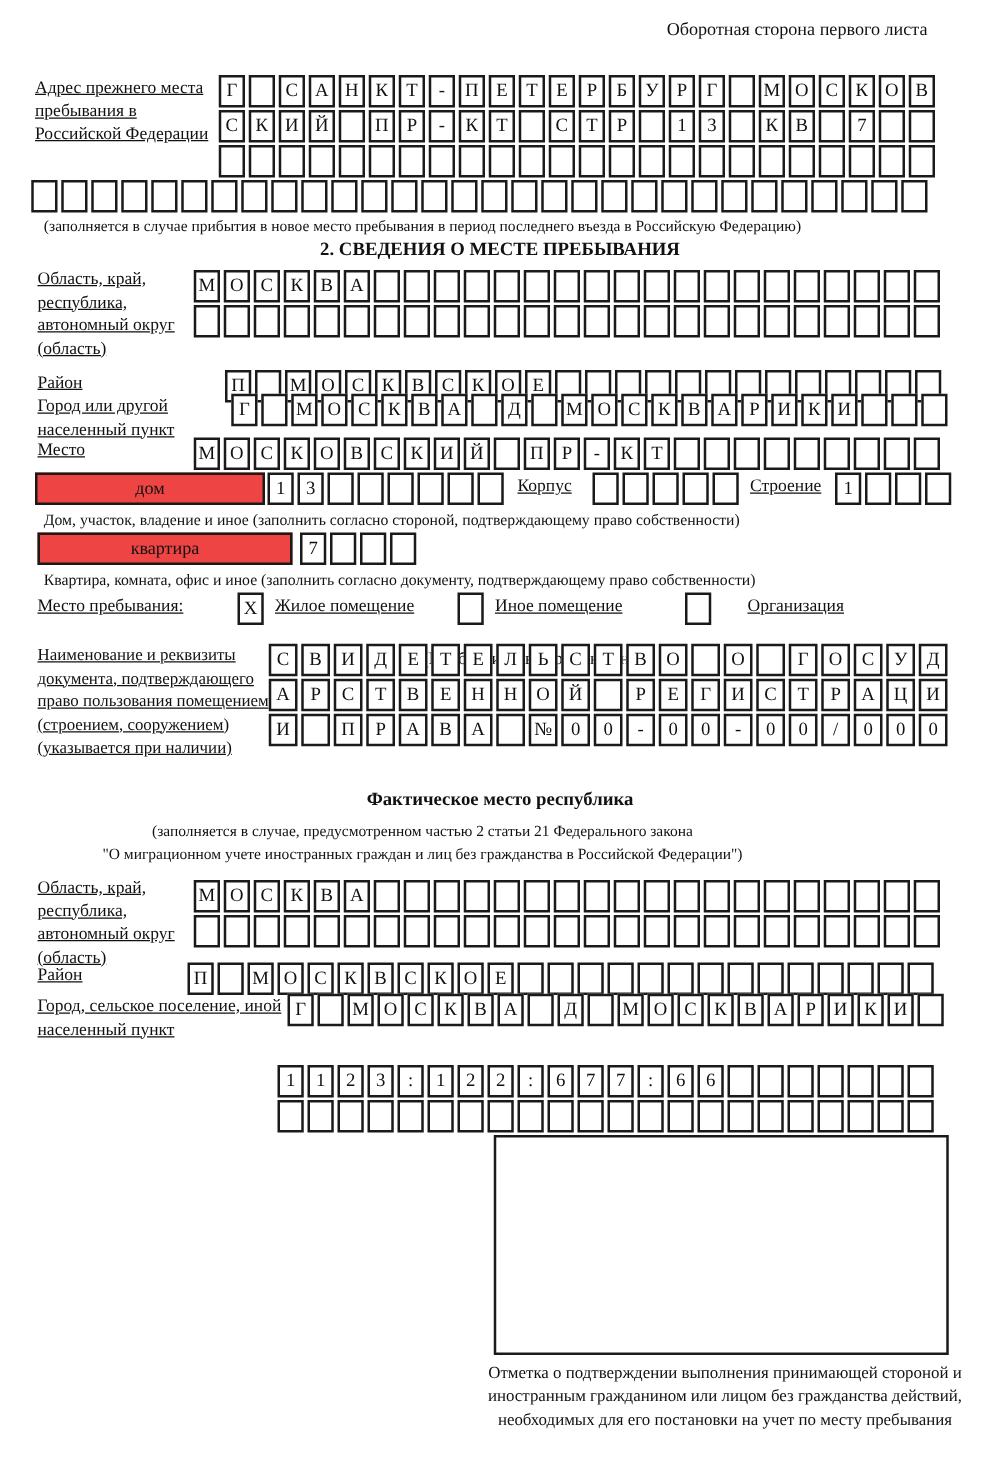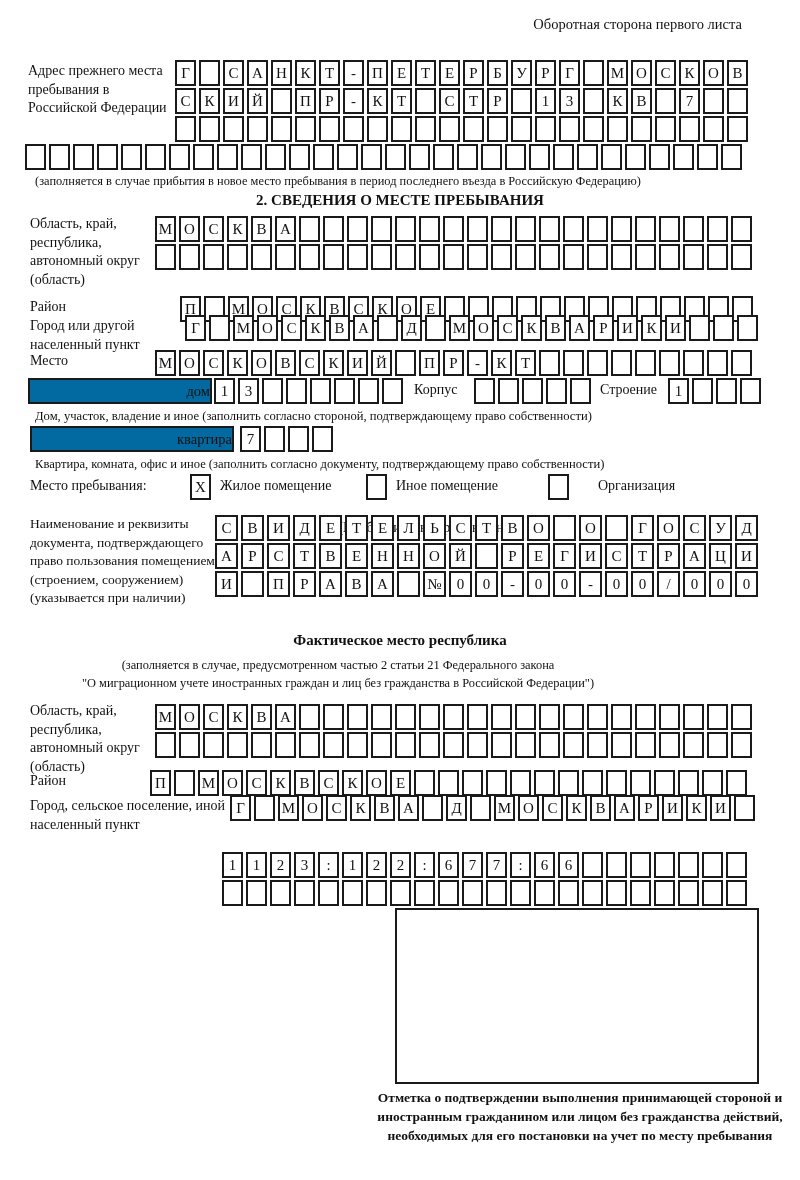--- a/index.html
+++ b/index.html
@@ -1,32 +1,32 @@
 <!DOCTYPE html>
 <html><head>
 <meta charset="utf-8">
 <style>
   html,body{margin:0;padding:0;background:#ffffff;}
   .page{position:relative;width:800px;height:1180px;background:#ffffff;
         font-family:"Liberation Serif", serif;color:#111;overflow:hidden;}
   .title{position:absolute;top:16px;right:58px;font-size:14.5px;}
   .h-center{position:absolute;left:0;width:800px;text-align:center;font-weight:bold;font-size:15px;}
-  .lbl{position:absolute;font-size:14px;line-height:18.5px;}
+  .lbl{position:absolute;font-size:14px;line-height:18.5px;text-decoration:underline;}
   .note{position:absolute;font-size:12px;}
   .note-c{position:absolute;left:0;width:676px;text-align:center;font-size:12.4px;}
   .cellrow{position:absolute;display:flex;gap:3px;}
   .cell{width:17px;height:22px;border:2px solid #1a1a1a;background:#fff;
         font-size:15px;line-height:22px;text-align:center;flex:0 0 auto;
         font-family:"Liberation Serif", serif;}
   .wide .cell{width:19px;}
-  .fieldbox{position:absolute;border:2px solid #1a1a1a;height:22px;background:#0369a1;
-        text-align:right;font-size:14.5px;line-height:22px;}
+  .fieldbox{position:absolute;border:2px solid #1a1a1a;height:22px;background:#ef4444;
+        text-align:center;font-size:14.5px;line-height:22px;}
   .cb{position:absolute;}
   .stampbox{position:absolute;border:2px solid #1a1a1a;background:#fff;}
-  .stampnote{position:absolute;font-size:13.5px;line-height:19px;text-align:center;font-weight:bold;}
+  .stampnote{position:absolute;font-size:13.5px;line-height:19px;text-align:center;}
 </style>
 </head>
 <body>
 
 <div class="page">
 
   <div class="title">Оборотная сторона первого листа</div>
 
   <div class="lbl" style="left:28px;top:62px;width:148px">Адрес прежнего места пребывания в Российской Федерации</div>
   <div class="cellrow" style="left:175px;top:60px">

